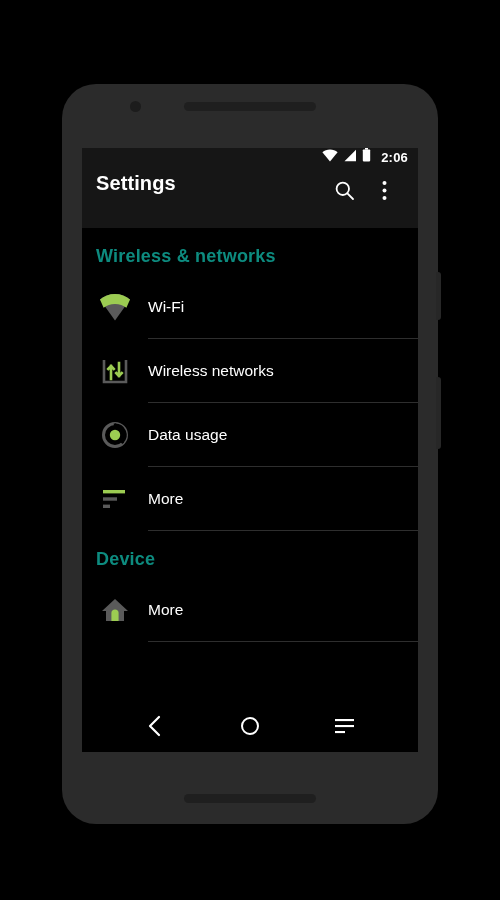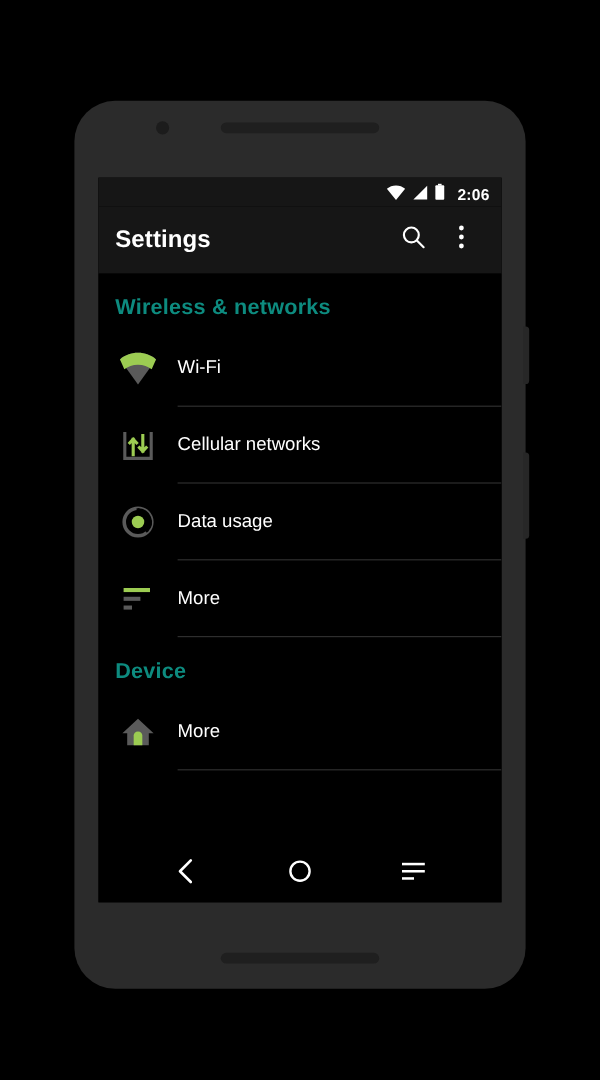--- a/index.html
+++ b/index.html
@@ -73,21 +73,21 @@
     height: 604px;
     background: #000000;
     overflow: hidden;
   }
 
   
   .status-bar {
     height: 24px;
     background: #161616;
     display: flex;
-    align-items: flex-end;
+    align-items: flex-start;
     justify-content: flex-end;
     padding-right: 10px;
     box-sizing: border-box;
   }
   .status-icons {
     display: flex;
     align-items: center;
     gap: 5px;
   }
   .status-time {
@@ -96,21 +96,21 @@
     font-weight: bold;
     margin-left: 5px;
     letter-spacing: 0.2px;
   }
 
   
   .app-bar {
     height: 56px;
     background: #161616;
     display: flex;
-    align-items: center;
+    align-items: flex-start;
     padding: 0 14px 0 14px;
     box-sizing: border-box;
   }
   .app-title {
     color: #ffffff;
     font-size: 20px;
     font-weight: bold;
     flex: 1;
     letter-spacing: 0.1px;
   }
@@ -256,21 +256,21 @@
 
 
     <div class="row divided">
       <div class="row-icon">
         <svg width="30" height="30" viewBox="0 0 30 30">
           <path d="M4 4 L4 26 L26 26 L26 4" fill="none" stroke="#5a5a5a" stroke-width="2.6"></path>
           <path d="M11 23 L11 10 M11 10 L8.2 13 M11 10 L13.8 13" fill="none" stroke="#9ccc52" stroke-width="2.6" stroke-linecap="square"></path>
           <path d="M19 7 L19 20 M19 20 L16.2 17 M19 20 L21.8 17" fill="none" stroke="#9ccc52" stroke-width="2.6" stroke-linecap="square"></path>
         </svg>
       </div>
-      <div class="row-label">Cellular networks</div>
+      <div class="row-label">Wireless networks</div>
     </div>
 
     <div class="row divided">
       <div class="row-icon">
         <svg width="30" height="30" viewBox="0 0 30 30">
           <circle cx="15" cy="15" r="11.5" fill="none" stroke="#5a5a5a" stroke-width="3"></circle>
           <path d="M15 3.5 A11.5 11.5 0 0 1 23.2 23.2 L15 15 Z" fill="#000000"></path>
           <path d="M15 3.5 L15 15 L23.2 23.2" fill="none" stroke="#000000" stroke-width="2.4"></path>
           <circle cx="15" cy="15" r="5.2" fill="#9ccc52"></circle>
         </svg>

